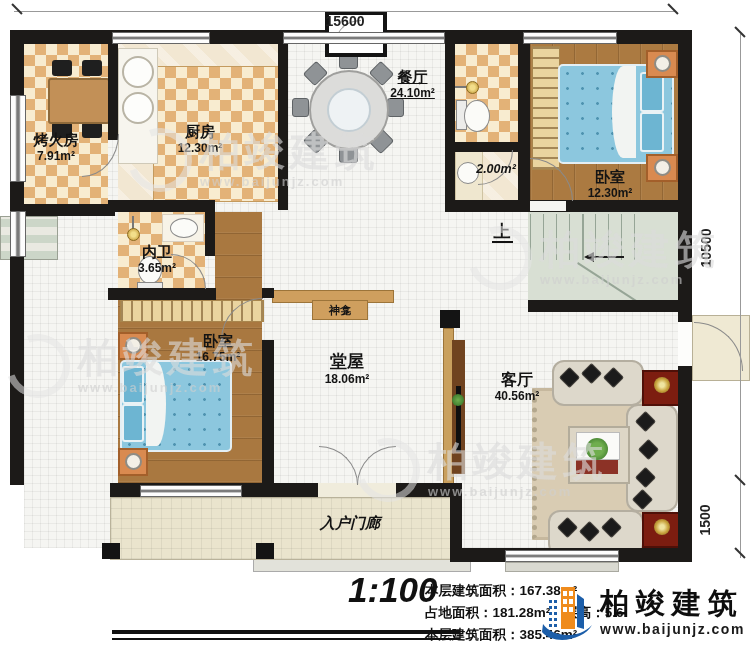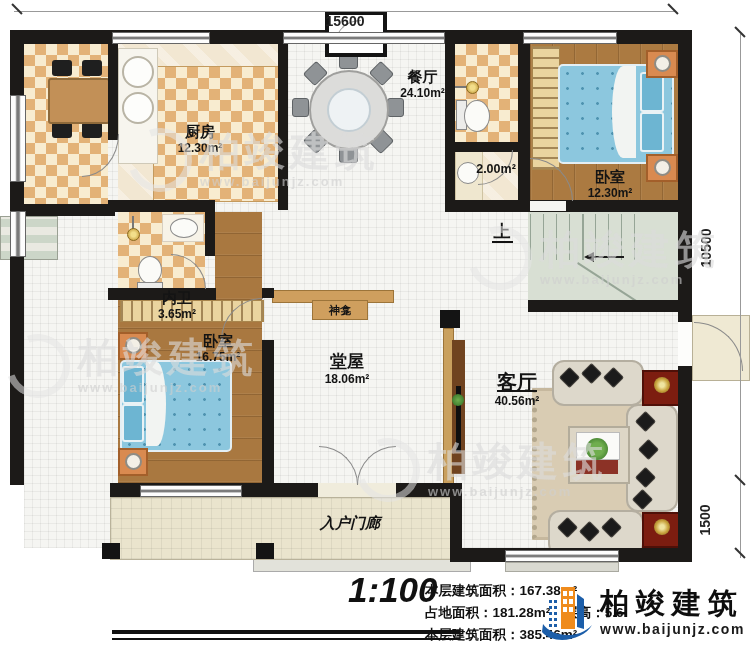--- a/index.html
+++ b/index.html
@@ -222,49 +222,53 @@
   <div class="arc arc-tr" style="left:530px;top:158px;width:42px;height:42px;"></div>
   <div class="arc arc-br" style="left:478px;top:150px;width:34px;height:34px;"></div>
   <div class="arc arc-tr" style="left:694px;top:322px;width:48px;height:48px;"></div>
 
   <div class="abs" style="left:102px;top:543px;width:18px;height:16px;background:#141414;z-index:36;"></div>
   <div class="abs" style="left:256px;top:543px;width:18px;height:16px;background:#141414;z-index:36;"></div>
 
   <div class="abs" style="left:325px;top:11px;width:54px;height:38px;background:#fff;border:4px solid #141414;z-index:33;"></div>
   <div class="abs" style="left:336px;top:20px;width:24px;height:20px;border-top:1.5px solid #999;border-left:1.5px solid #999;border-top-left-radius:100%;z-index:34;"></div>
 
+  <div class="room-label" style="left:20px;top:131px;width:72px;">
+    <div class="rname">烤火房</div>
+    <div class="rarea">7.91m²</div>
+  </div>
   <div class="room-label" style="left:165px;top:123px;width:70px;">
     <div class="rname">厨房</div>
     <div class="rarea">12.30m²</div>
   </div>
-  <div class="room-label" style="left:380px;top:68px;width:85px;">
+  <div class="room-label" style="left:370px;top:68px;width:85px;text-decoration:underline;">
     <div class="rname">餐厅</div>
     <div class="rarea">24.10m²</div>
   </div>
-  <div class="room-label" style="left:470px;top:162px;width:52px;">
+  <div class="room-label" style="left:470px;top:162px;width:52px;font-style:italic;">
     <div class="rarea" style="font-size:12.5px;">2.00m²</div>
   </div>
   <div class="room-label" style="left:570px;top:168px;width:80px;">
     <div class="rname">卧室</div>
     <div class="rarea">12.30m²</div>
   </div>
-  <div class="room-label" style="left:145px;top:243px;width:64px;margin-top:46px;">
+  <div class="room-label" style="left:125px;top:243px;width:64px;">
     <div class="rname">内卫</div>
     <div class="rarea">3.65m²</div>
   </div>
   <div class="room-label" style="left:183px;top:332px;width:70px;">
     <div class="rname">卧室</div>
     <div class="rarea">16.75m²</div>
   </div>
   <div class="room-label" style="left:307px;top:352px;width:80px;">
     <div class="rname" style="font-size:17px;">堂屋</div>
     <div class="rarea">18.06m²</div>
   </div>
   <div class="room-label" style="left:480px;top:370px;width:74px;">
-    <div class="rname" style="font-size:20px;text-decoration:underline;">客厅</div>
+    <div class="rname" style="font-size:16px;">客厅</div>
     <div class="rarea">40.56m²</div>
   </div>
   <div class="room-label" style="left:307px;top:514px;width:86px;font-style:italic;">
     <div class="rname">入户门廊</div>
   </div>
   <div class="room-label" style="left:490px;top:222px;width:24px;">
     <span style="font-size:17px;border-bottom:2.5px solid #111;padding:0 2px;">上</span>
   </div>
 
   <div class="dimline" style="left:14px;top:11px;width:662px;height:1px;"></div>

